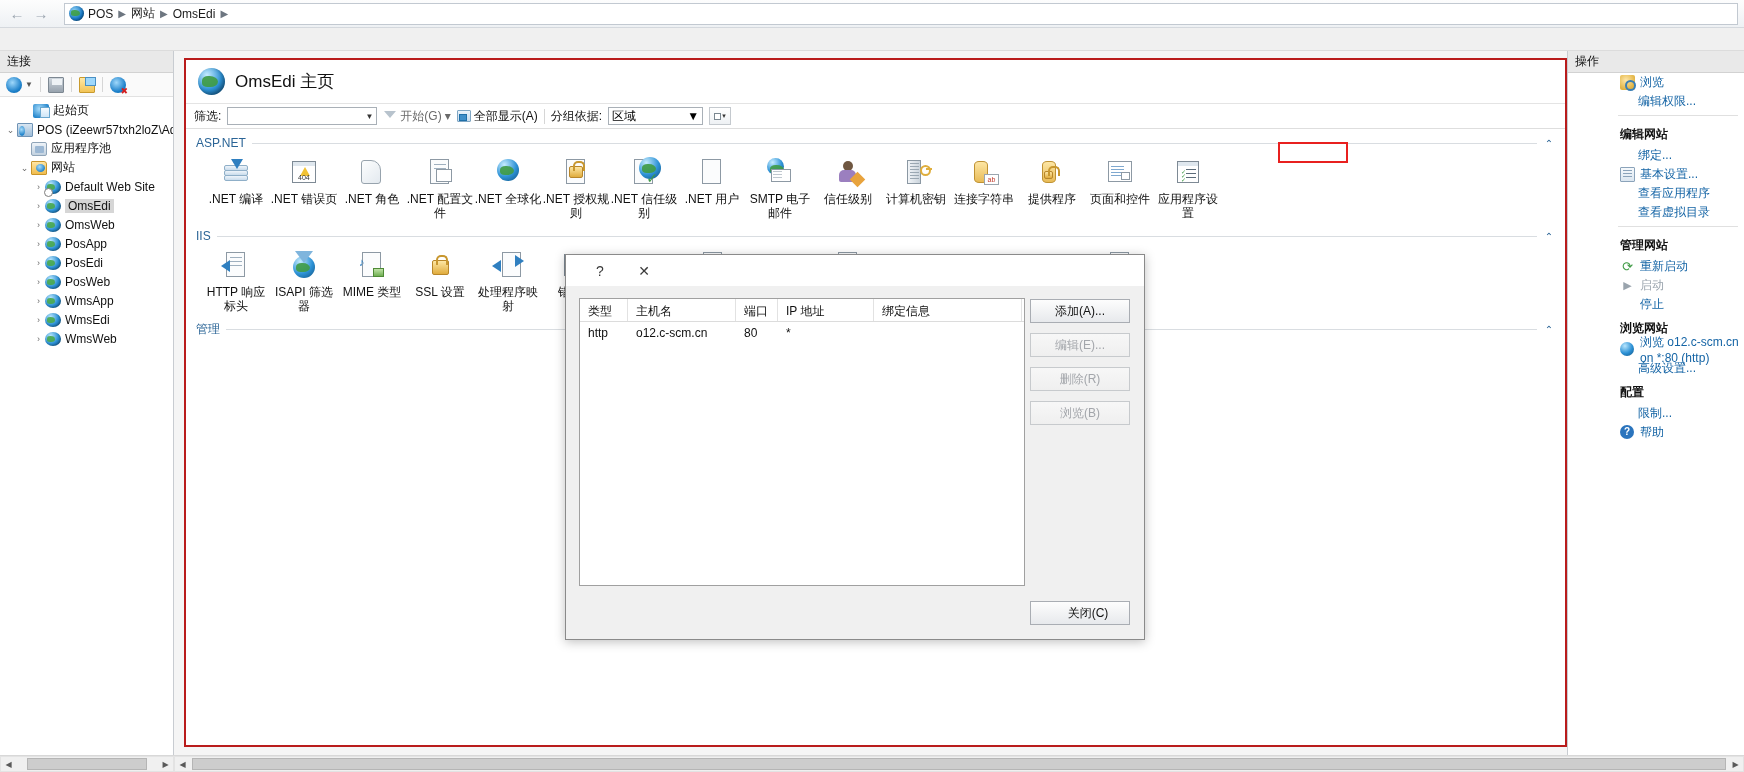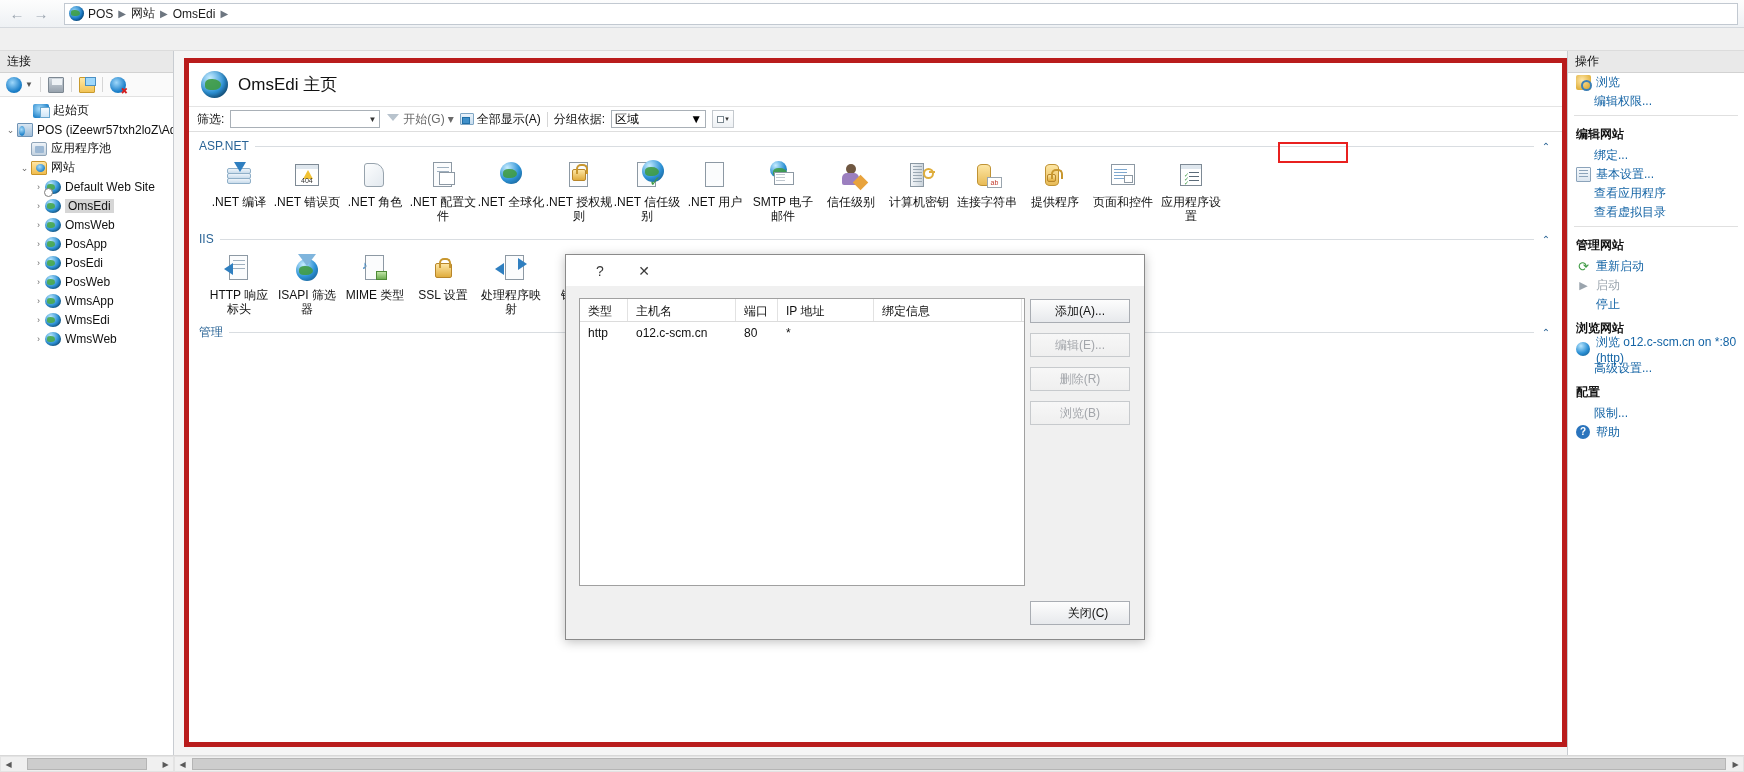--- a/index.html
+++ b/index.html
@@ -80,21 +80,21 @@
     box-shadow:inset -1px -1px 2px rgba(0,0,0,.25); }
   .ic-site::after{content:"";position:absolute;left:2px;top:4px;width:8px;height:6px;
     background:#49a84f;border-radius:45% 60% 50% 40%;opacity:.92;}
   .ic-site.defaultsite::before{content:"";position:absolute;left:-1px;top:8px;width:7px;height:7px;
     background:#fff;border:1px solid #7d7d7d;border-radius:50%;z-index:2;}
   .tlabel { color:#111; }
 
   
   #center { flex:1; background:#f5f5f5; display:flex; flex-direction:column;
     border-right:1px solid #c8ccd1; overflow:hidden; position:relative; }
-  #centerinner { flex:1; margin:7px 0 8px 10px; background:#fff; border:5px solid #b91c1c;
+  #centerinner { flex:1; margin:7px 0 8px 10px; background:#fff; border:2px solid #b91c1c;
     display:flex; flex-direction:column; overflow:hidden; }
   #pagetitle { height:44px; display:flex; align-items:center; padding-left:12px; gap:10px;
     border-bottom:1px solid #e4e4e4; }
   .globe-lg { width:27px; height:27px; border-radius:50%;
     background:radial-gradient(circle at 33% 26%,#c6ecff,#2d92d6 55%,#0f4f7d);
     box-shadow:inset -2px -2px 4px rgba(0,0,0,.3); position:relative; }
   .globe-lg::after{content:"";position:absolute;left:4px;top:8px;width:16px;height:11px;
     background:#3f9b45;border-radius:45% 60% 55% 40%;opacity:.92;}
   #pagetitle h1 { font-size:17px; font-weight:normal; color:#111; margin:0; }
 
@@ -196,21 +196,21 @@
   .funnel32 { position:absolute; left:8px; top:4px; width:0;height:0;
     border-left:9px solid transparent;border-right:9px solid transparent;border-top:12px solid #2d92d6; }
   .chartbars { position:absolute; left:8px; bottom:6px; display:flex; align-items:flex-end; gap:2px; height:16px; }
   .chartbars i { width:4px; background:#2f7fc0; }
   .chk-green { position:absolute; right:3px; bottom:3px; color:#3f9b45; font-size:14px; font-weight:bold; }
   .folderbl { position:absolute; left:6px; top:6px; width:22px;height:17px;
     background:linear-gradient(#e9f2fa,#c2d8ea); border:1px solid #7fa6c4; border-radius:1px 3px 1px 1px; }
 
   
   #actions { width:176px; background:#f5f5f5; display:flex; flex-direction:column; }
-  #actionsbody { flex:1; background:#fff; overflow:hidden; font-size:12px; }
+  #actionsbody { flex:1; background:#fff; overflow:hidden; font-size:12px;padding-left:44px; }
   .a-group { font-weight:bold; color:#111; padding:6px 0 3px 8px; font-size:12px; }
   .a-item { display:flex; align-items:center; gap:5px; height:19px; padding-left:8px; color:#1464a5; }
   .a-item.indent { padding-left:26px; }
   .a-item .aicon { width:15px; height:15px; position:relative; flex:0 0 15px; }
   .a-sep { height:1px; background:#e0e0e0; margin:4px 6px; }
   .ai-browse { background:radial-gradient(circle at 40% 35%,#ffe7a8,#e2b342 70%); border-radius:2px; }
   .ai-browse::after{content:"";position:absolute;right:-1px;bottom:-1px;width:7px;height:7px;
     border:2px solid #3b7fb5;border-radius:50%;}
   .ai-basic { background:linear-gradient(#f6f9fc,#dbe6f0); border:1px solid #8ba3ba; border-radius:1px; }
   .ai-basic::after{content:"";position:absolute;left:2px;top:2px;width:9px;height:1px;background:#8ba3ba;

